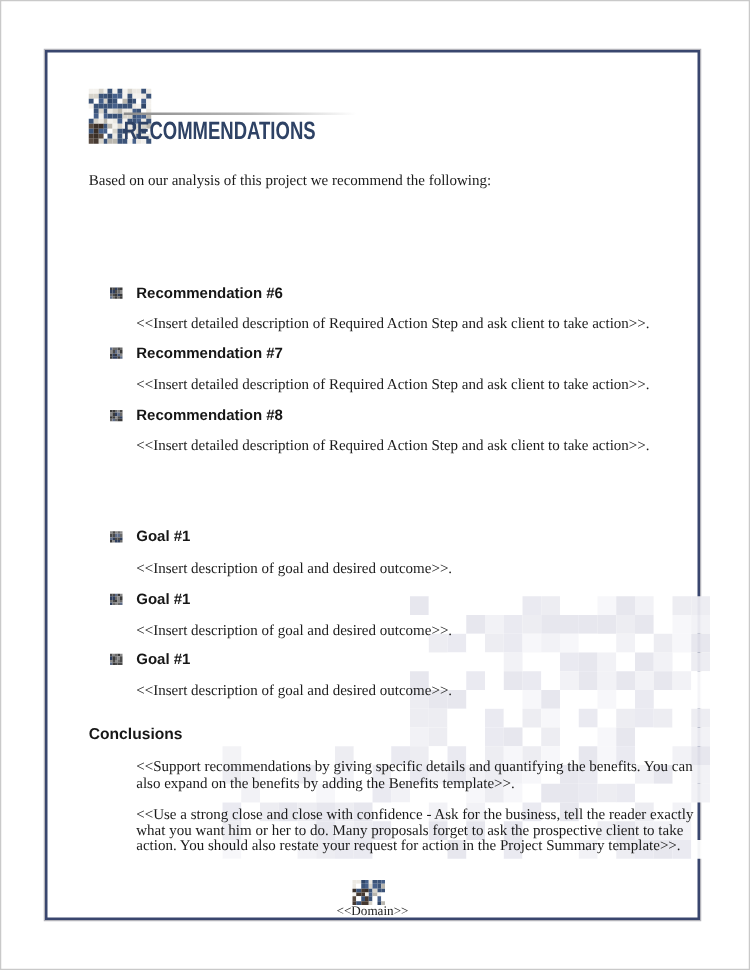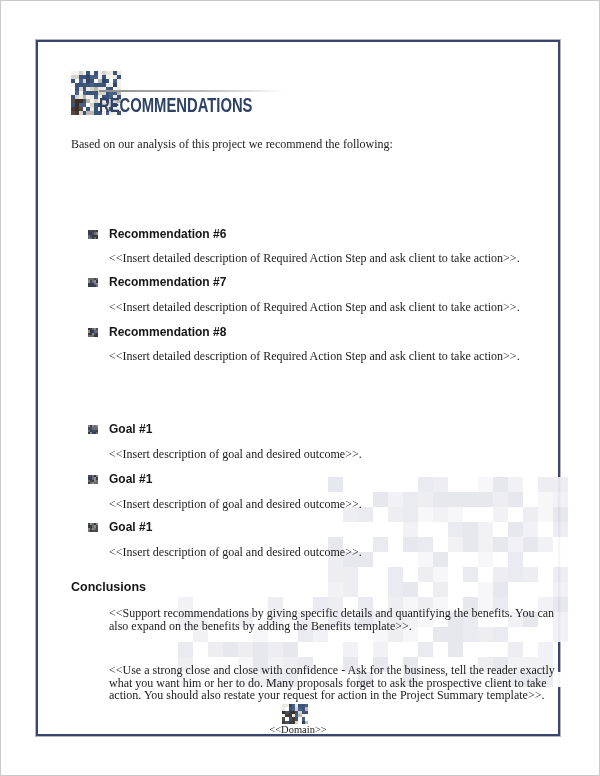--- a/index.html
+++ b/index.html
@@ -742,21 +742,21 @@
         <div style="background: rgb(74, 74, 74);"></div>
         <div style="background: rgb(74, 74, 74);"></div>
         <div style="background: rgb(74, 74, 74);"></div>
       </span>
     <span>Goal #1</span>
   </div>
   <p class="item-desc" style="top:504px">&lt;&lt;Insert description of goal and desired outcome&gt;&gt;.</p>
 
   <div class="section-head" style="top:538px">Conclusions</div>
   <p class="c-para" style="top:565px">&lt;&lt;Support recommendations by giving specific details and quantifying the benefits.  You can also expand on the benefits by adding the Benefits template&gt;&gt;.</p>
-  <p class="c-para" style="top:622px">&lt;&lt;Use a strong close and close with confidence - Ask for the business, tell the reader exactly what you want him or her to do.  Many proposals forget to ask the prospective client to take action.  You should also restate your request for action in the Project Summary template&gt;&gt;.</p>
+  <p class="c-para" style="top:603px">&lt;&lt;Use a strong close and close with confidence - Ask for the business, tell the reader exactly what you want him or her to do.  Many proposals forget to ask the prospective client to take action.  You should also restate your request for action in the Project Summary template&gt;&gt;.</p>
 
   <div class="mosaic footer-mosaic" style="grid-template-columns: repeat(8, 1fr); grid-template-rows: repeat(6, 1fr);">
       <div style="background: rgb(236, 233, 227);"></div>
       <div style="background: rgb(236, 233, 227);"></div>
       <div style="background: rgb(47, 69, 104);"></div>
       <div style="background: rgb(70, 96, 138);"></div>
       <div style="background: rgb(236, 233, 227);"></div>
       <div style="background: rgb(59, 83, 120);"></div>
       <div style="background: rgb(59, 83, 120);"></div>
       <div style="background: rgb(70, 96, 138);"></div>

